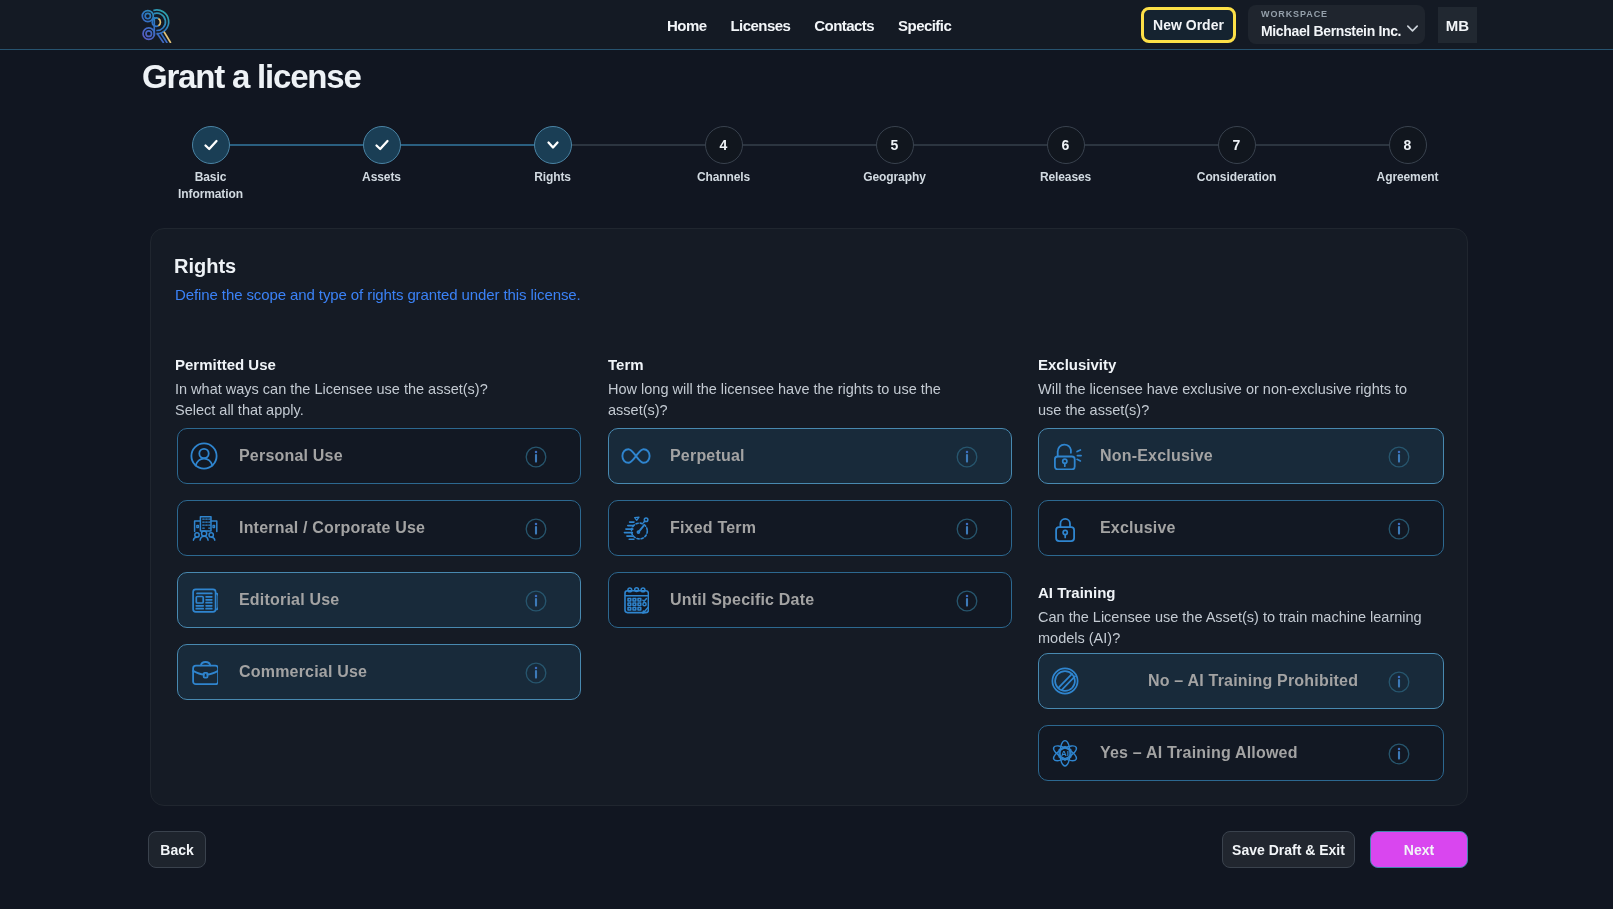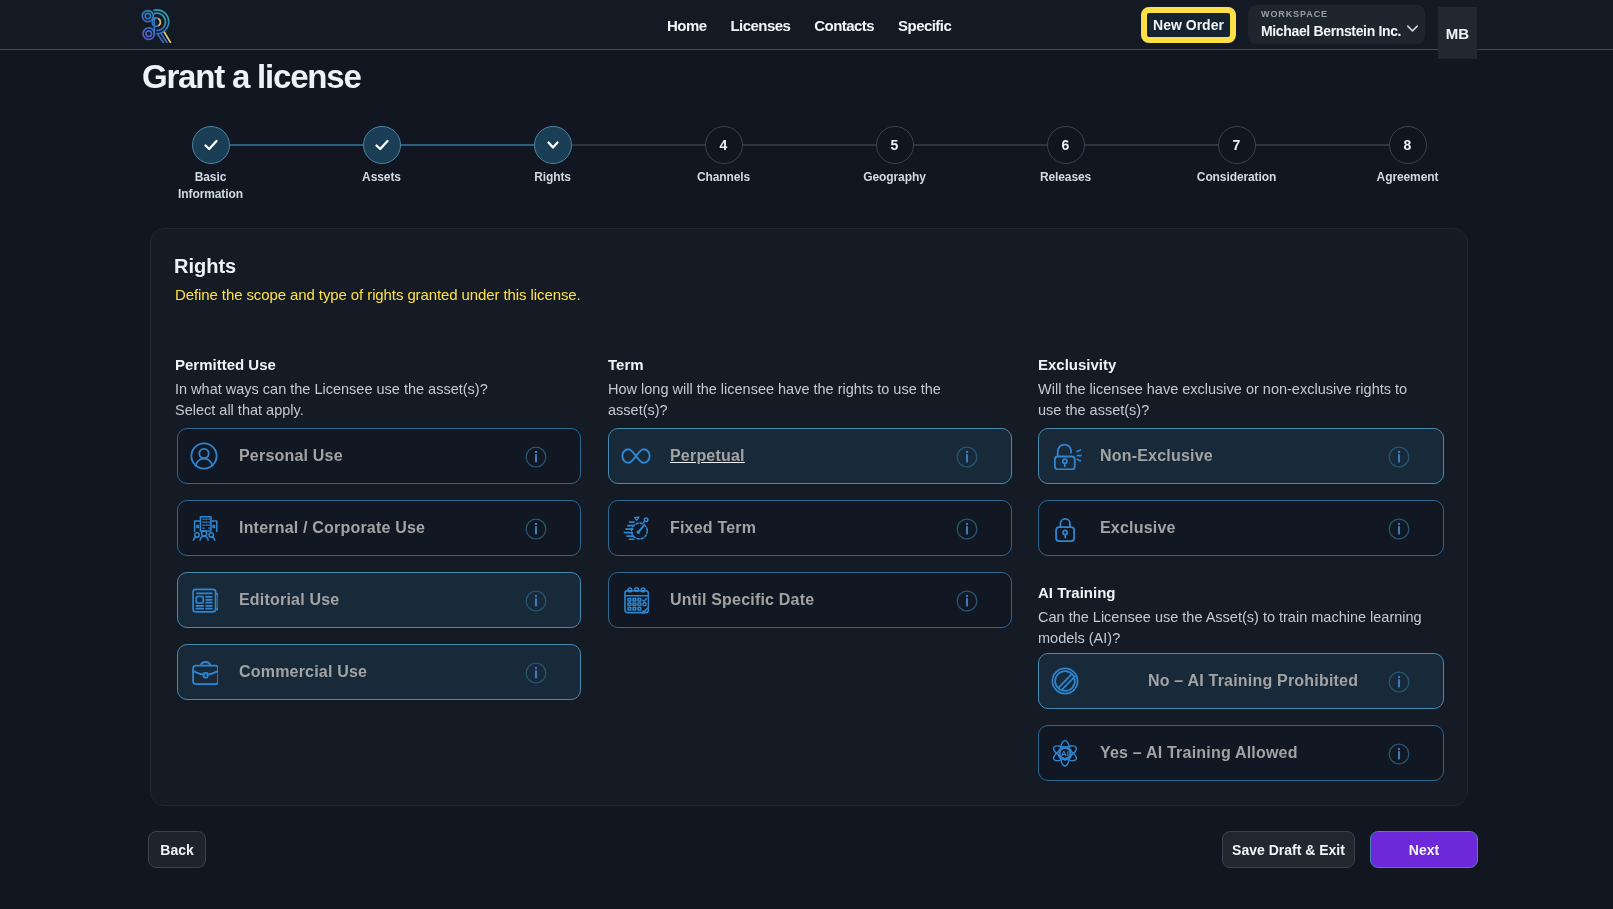--- a/index.html
+++ b/index.html
@@ -14,33 +14,33 @@
 .header {
   position:absolute; top:0; left:0; width:1613px; height:50px;
   background:#141a24;
   border-bottom:1px solid #27536f;
 }
 .logo { position:absolute; left:140px; top:7px; }
 .nav { position:absolute; left:667px; top:0; height:50px; display:flex; align-items:center; gap:24px; }
 .nav a { color:#f2f5f8; font-size:15px; font-weight:bold; text-decoration:none; letter-spacing:-0.55px; }
 .btn-neworder {
   position:absolute; left:1141px; top:7px; width:95px; height:36px;
-  border:6px solid #fde047; border-radius:8px; background:#152330;
+  border:3px solid #fde047; border-radius:8px; background:#152330;
   color:#f2f5f8; font-size:14px; font-weight:bold;
   display:flex; align-items:center; justify-content:center;
 }
 .workspace {
   position:absolute; left:1248px; top:5px; width:177px; height:39px;
   background:#1f252e; border-radius:8px; padding:4px 12px 0 13px;
 }
 .ws-label { font-size:9px; font-weight:bold; color:#95a0ab; letter-spacing:0.9px; }
 .ws-name { font-size:14px; font-weight:bold; color:#f2f5f8; margin-top:4px; white-space:nowrap; letter-spacing:-0.35px; }
 .ws-chev { position:absolute; right:5px; top:16px; }
 .avatar {
-  position:absolute; left:1438px; top:7px; width:39px; height:52px;
+  position:absolute; left:1438px; top:7px; width:39px; height:36px;
   background:#212831; border-radius:0; color:#f2f5f8;
   font-size:15px; font-weight:bold; display:flex; align-items:center; justify-content:center;
 }
 
 .title { position:absolute; left:142px; top:58px; font-size:33px; font-weight:bold; letter-spacing:-1.2px; }
 
 .stepper { position:absolute; left:0; top:0; }
 .step-circle {
   position:absolute; width:38px; height:38px; border-radius:50%;
   display:flex; align-items:center; justify-content:center;
@@ -53,42 +53,42 @@
 }
 .connector { position:absolute; top:144px; height:2px; }
 .conn-done { background:#2a5f80; }
 .conn-todo { background:#2c3540; }
 
 .card {
   position:absolute; left:150px; top:228px; width:1318px; height:578px;
   background:#151b25; border:1px solid #20262f; border-radius:14px;
 }
 .card h2 { position:absolute; left:23px; top:26px; font-size:20px; font-weight:bold; }
-.card .sub { position:absolute; left:24px; top:57px; font-size:15px; color:#fde047; letter-spacing:-0.1px; }
+.card .sub { position:absolute; left:24px; top:57px; font-size:15px; color:#3b82f6; letter-spacing:-0.1px; }
 .col { position:absolute; top:127px; }
 .col-h { font-size:15px; font-weight:bold; color:#f0f4f8; margin-bottom:6px; }
 .col-d { font-size:14.5px; color:#c3cad2; line-height:21px; }
 .opt {
   position:absolute; left:2px; height:56px; border-radius:10px;
   background:#121823; border:1.5px solid #2c6890;
   display:flex; align-items:center;
 }
 .opt.sel { background:#182a3a; border:1.5px solid #4889b0; }
 .opt .oicon { margin-left:12px; width:31px; height:28px; flex:none; display:flex; align-items:flex-start; justify-content:flex-start;}
 .opt .olabel { margin-left:18px; font-size:16px; font-weight:bold; color:#a3a3a3; letter-spacing:0.2px; }
 .opt .oinfo { position:absolute; right:33px; top:50%; margin-top:-10px; }
 
 .fbtn {
   position:absolute; height:37px; border-radius:8px;
   font-size:14px; font-weight:bold; color:#f2f5f8;
   display:flex; align-items:center; justify-content:center;
 }
 .b-back { left:148px; top:831px; width:58px; background:#1e242d; border:1px solid #3a424d; }
 .b-save { left:1222px; top:831px; width:133px; background:#21262f; border:1px solid #3a424d; }
-.b-next { left:1370px; top:831px; width:108px; background:#6d28d9; border:1px solid #4286ad; }
+.b-next { left:1370px; top:831px; width:98px; background:#d946ef; border:1px solid #4286ad; }
 </style>
 </head>
 <body>
 <div class="header">
   <svg class="logo" width="33" height="36" viewBox="0 0 31 34" fill="none">
     <defs>
       <linearGradient id="lg1" x1="2" y1="32" x2="28" y2="2" gradientUnits="userSpaceOnUse">
         <stop offset="0" stop-color="#6157c4"></stop>
         <stop offset="0.5" stop-color="#2d74c4"></stop>
         <stop offset="1" stop-color="#2eb3a4"></stop>
@@ -249,21 +249,21 @@
             <rect x="13.7" y="14.8" width="3.8" height="4.8" rx="0.9"></rect>
           </svg>
         </div>
       <div class="olabel">Commercial Use</div>
       <div class="oinfo"><svg width="22" height="22" viewBox="0 0 22 22">
             <circle cx="11" cy="11" r="9.8" stroke="#27566e" stroke-width="1.3" fill="none"></circle>
             <path d="M11 9 L11 15.6" stroke="#3d7ab8" stroke-width="2.1" stroke-linecap="round"></path>
             <circle cx="11" cy="6.1" r="1.25" fill="#3d6ec0"></circle>
           </svg></div>
     </div>
-      <div class="opt sel" style="left:457px; top:199px; width:404px;text-decoration:underline;">
+      <div class="opt sel" style="left:457px; top:199px; width:404px;">
       <div class="oicon">
           <svg width="30" height="28" viewBox="0 0 30 28" fill="none" stroke="#2f85cf" stroke-width="1.9">
             <path d="M15 14 C11.8 9.8 10.1 7.2 7.4 7.2 C3.9 7.2 1.4 10.3 1.4 14 C1.4 17.7 3.9 20.8 7.4 20.8 C10.1 20.8 11.8 18.2 15 14 C18.2 9.8 19.9 7.2 22.6 7.2 C26.1 7.2 28.6 10.3 28.6 14 C28.6 17.7 26.1 20.8 22.6 20.8 C19.9 20.8 18.2 18.2 15 14 Z"></path>
           </svg>
         </div>
       <div class="olabel">Perpetual</div>
       <div class="oinfo"><svg width="22" height="22" viewBox="0 0 22 22">
             <circle cx="11" cy="11" r="9.8" stroke="#27566e" stroke-width="1.3" fill="none"></circle>
             <path d="M11 9 L11 15.6" stroke="#3d7ab8" stroke-width="2.1" stroke-linecap="round"></path>
             <circle cx="11" cy="6.1" r="1.25" fill="#3d6ec0"></circle>

